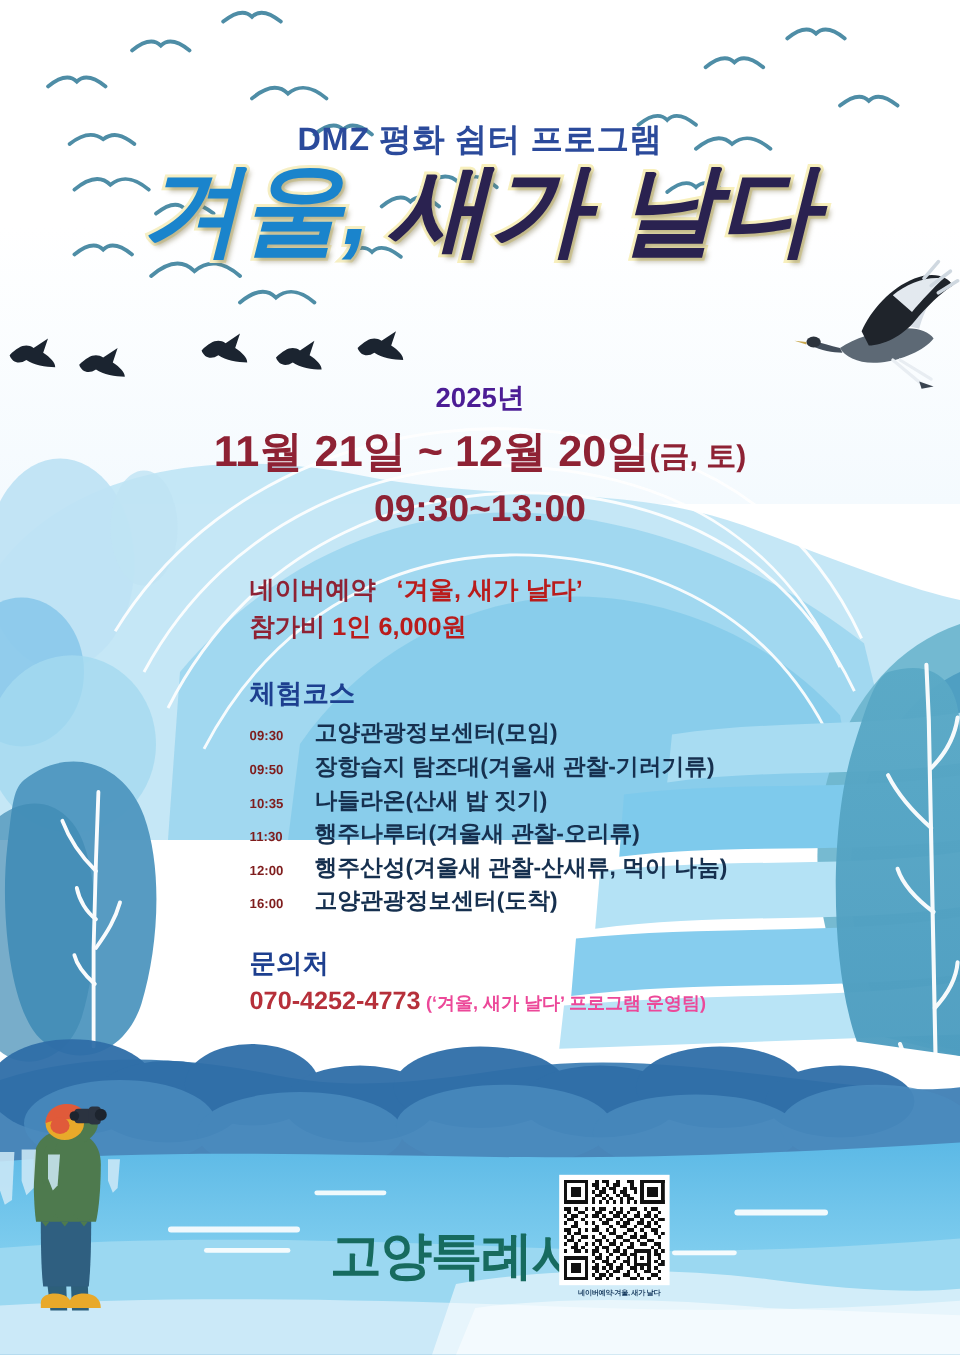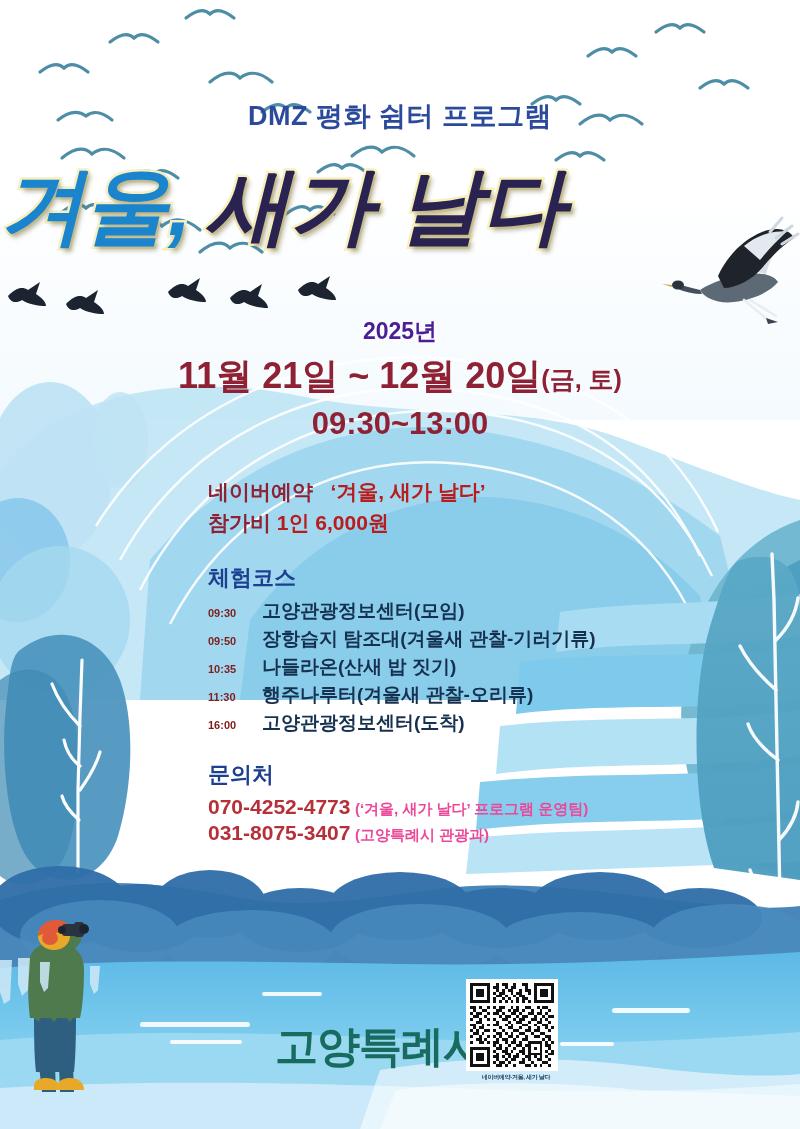--- a/index.html
+++ b/index.html
@@ -25,22 +25,22 @@
     top: 98px; left: 0; width: 800px;
     text-align: center;
     font-size: 27px;
     font-weight: bold;
     color: #2b4a9b;
     letter-spacing: 0.5px;
     z-index: 40;
   }
   .title-main {
     position: absolute;
-    top: 164px; left: 0; width: 800px;
-    text-align: left;
+    top: 132px; left: 0; width: 800px;
+    text-align: center;
     z-index: 40;
     white-space: nowrap;
   }
   .t-blue, .t-navy {
     font-size: 84px;
     font-weight: bold;
     font-style: italic;
     line-height: 1;
     display: inline-block;
   }
@@ -397,35 +397,35 @@
       </div>
       <div class="course-row">
         <span class="course-time">10:35</span>
         <span class="course-name">나들라온(산새 밥 짓기)</span>
       </div>
       <div class="course-row">
         <span class="course-time">11:30</span>
         <span class="course-name">행주나루터(겨울새 관찰-오리류)</span>
       </div>
       <div class="course-row">
+        <span class="course-time">12:00</span>
+        <span class="course-name">행주산성(겨울새 관찰-산새류, 먹이 나눔)</span>
+      </div>
+      <div class="course-row">
         <span class="course-time">16:00</span>
         <span class="course-name">고양관광정보센터(도착)</span>
       </div>
     </div>
 
     <div class="block-gap"></div>
 
     <div class="sec-head">문의처</div>
     <div class="contact-row">
       <span class="contact-num">070-4252-4773</span>
       <span class="contact-note">(‘겨울, 새가 날다’ 프로그램 운영팀)</span>
-    </div>
-    <div class="contact-row">
-      <span class="contact-num">031-8075-3407</span>
-      <span class="contact-note">(고양특례시 관광과)</span>
     </div>
   </div>
 
   <div class="city-logo">고양특례시</div>
 
   <div class="qr-wrap">
     <div class="qr-box">
       <svg viewBox="0 0 29 29" width="84" height="84" shape-rendering="crispEdges" aria-hidden="true">
         <rect width="29" height="29" fill="#ffffff"></rect>
         <g fill="#111111">

